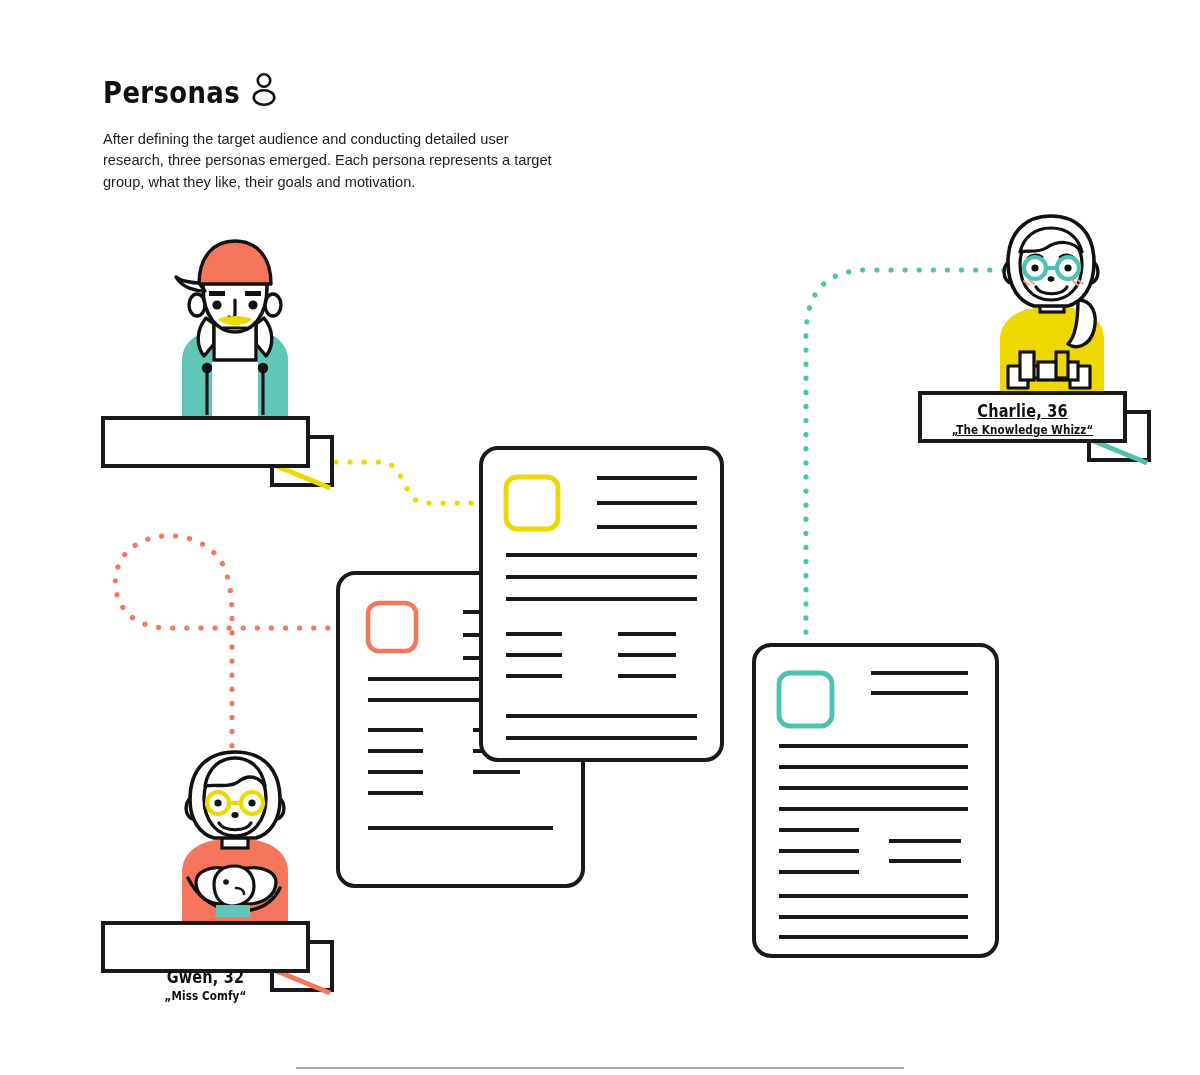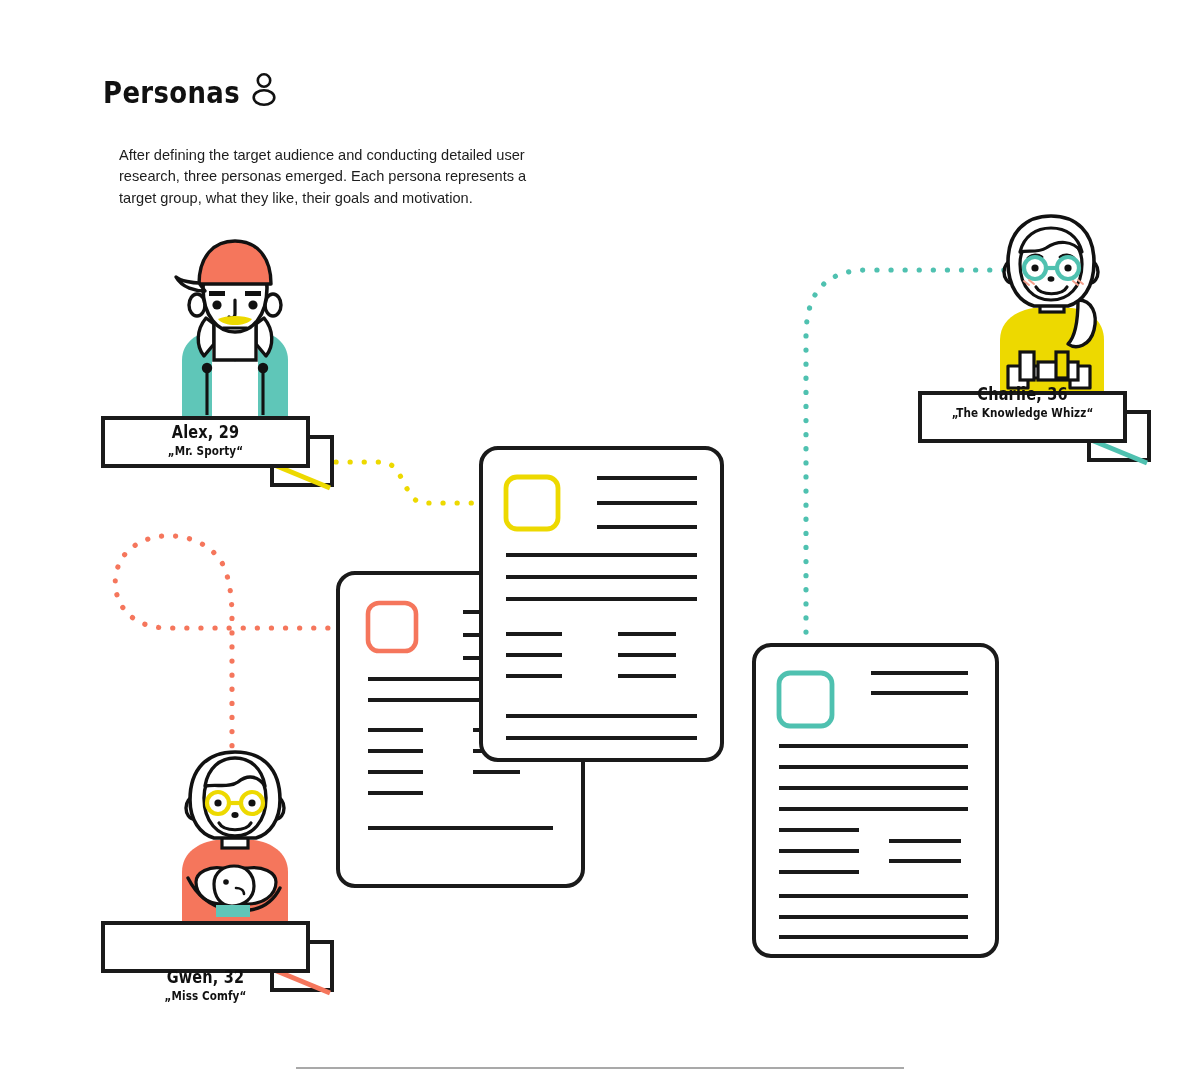--- a/index.html
+++ b/index.html
@@ -16,21 +16,21 @@
     font-family:"DejaVu Sans Condensed","Liberation Sans", sans-serif;
     font-size:31px;font-weight:700;letter-spacing:.4px;line-height:1;
     margin:0;color:#111;transform:scaleX(.93);transform-origin:left bottom;
   }
   #person-icon{display:block;margin-bottom:2px;}
 
   .cols{display:flex;margin-top:21px;}
   .col-left{width:455px;}
   .col-right{width:470px;margin-left:60px;}
   .body-text{
-    font-size:14.6px;line-height:1.47;color:#1d1d1d;margin:16px;
+    font-size:14.6px;line-height:1.47;color:#1d1d1d;margin:0;
     font-family:"Liberation Sans", sans-serif;
   }
 
   
   #scene{position:absolute;left:0;top:0;width:1200px;height:1075px;}
 
   
   .plate-text{
     position:absolute;text-align:center;pointer-events:none;
     font-family:"DejaVu Sans Condensed","Liberation Sans", sans-serif;
@@ -38,21 +38,21 @@
   .plate-name{
     font-size:17.5px;font-weight:700;color:#111;line-height:1.06;
     letter-spacing:.2px;transform:scaleX(.92);
   }
   .plate-tag{
     font-size:12.6px;font-weight:700;color:#111;line-height:1.1;
     letter-spacing:.1px;margin-top:2px;transform:scaleX(.92);
   }
   #plate-alex-text{left:103px;top:423px;width:205px;}
   #plate-gwen-text{left:103px;top:968px;width:205px;}
-  #plate-charlie-text{left:920px;top:385px;width:205px;}
+  #plate-charlie-text{left:920px;top:402px;width:205px;text-decoration:underline;}
 </style>
 </head>
 <body>
 
 <div class="stage">
 
   <div id="header">
     <div class="title-row">
       <h1 id="page-title">Personas</h1>
       <svg id="person-icon" width="26" height="34" viewBox="0 0 26 34">
@@ -278,24 +278,20 @@
 
     <g>
       <path d="M1089,412 L1149,412 L1149,460 L1089,460 Z" fill="#fff" stroke="#1A1A1A" stroke-width="4"></path>
       <line x1="1084" y1="437" x2="1147" y2="463" stroke="#4FC1B0" stroke-width="5"></line>
       <rect x="920" y="393" width="205" height="48" fill="#fff" stroke="#1A1A1A" stroke-width="4"></rect>
     </g>
 
     <line x1="296" y1="1068" x2="904" y2="1068" stroke="#8C8C8C" stroke-width="1.6"></line>
   </svg>
 
-  <div id="plate-alex-text" class="plate-text">
-    <div class="plate-name">Alex, 29</div>
-    <div class="plate-tag">„Mr. Sporty“</div>
-  </div>
 
   <div id="plate-gwen-text" class="plate-text">
     <div class="plate-name">Gwen, 32</div>
     <div class="plate-tag">„Miss Comfy“</div>
   </div>
 
   <div id="plate-charlie-text" class="plate-text">
     <div class="plate-name">Charlie, 36</div>
     <div class="plate-tag">„The Knowledge Whizz“</div>
   </div>

